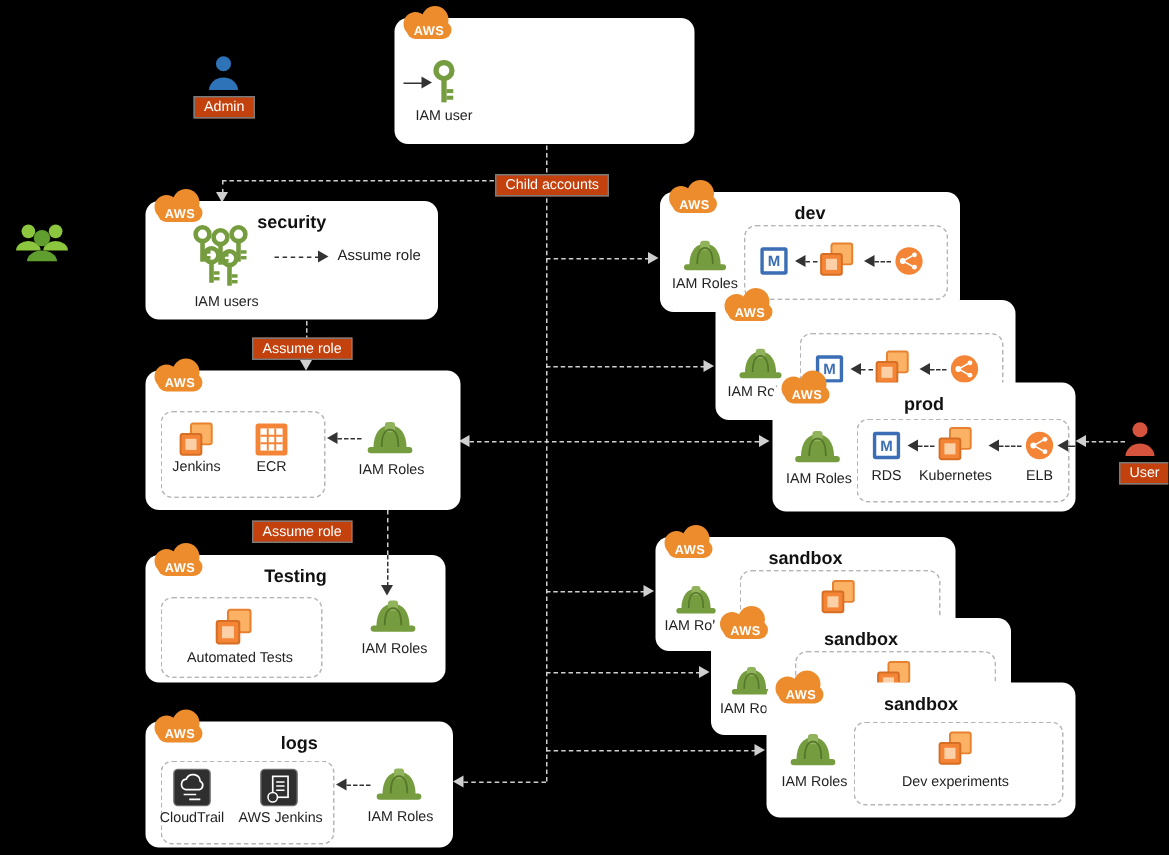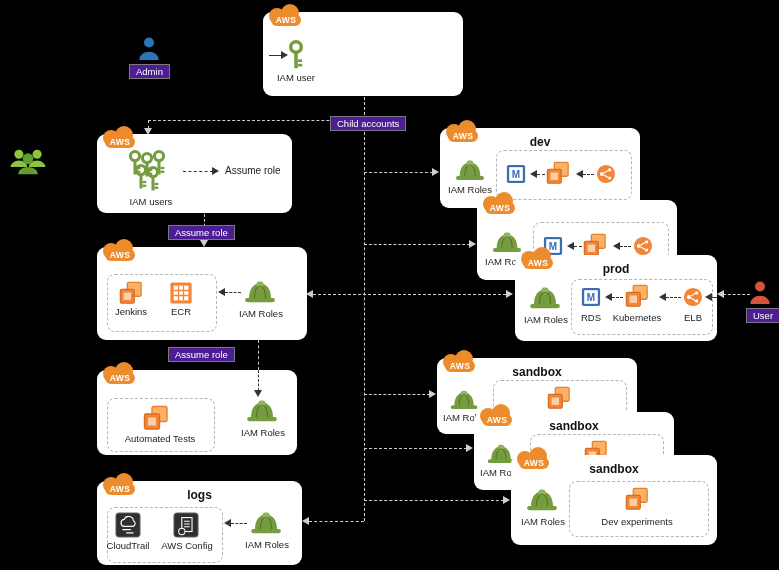--- a/index.html
+++ b/index.html
@@ -8,21 +8,21 @@
   .box{position:absolute;background:#fff;border-radius:9px;}
   .box-title{position:absolute;left:0;right:0;top:7px;text-align:center;font-size:12px;
              font-weight:bold;color:#111;}
   .icon{position:absolute;display:block;}
   .icon-label{position:absolute;font-size:9.5px;color:#222;text-align:center;line-height:1.15;white-space:nowrap;}
   .dash-group{position:absolute;border:1.5px dashed #b5b5b5;border-radius:8px;}
   .aws-badge{position:absolute;width:38px;height:24px;z-index:3;left:4px;top:-9px;}
   .aws-badge svg{position:absolute;left:0;top:0;}
   .aws-txt{position:absolute;left:0;right:0;bottom:2px;text-align:center;color:#fff;
            font-size:8.5px;font-weight:bold;letter-spacing:.3px;}
-  .pill{position:absolute;background:#4c1d95;color:#fff;font-size:9.5px;padding:1px 6px;
+  .pill{position:absolute;background:#c2410c;color:#fff;font-size:9.5px;padding:1px 6px;
         z-index:6;white-space:nowrap;border:1px solid #7a7a7a;}
   .lh{position:absolute;height:0;border-top:1.5px dashed #cfcfcf;}
   .lv{position:absolute;width:0;border-left:1.5px dashed #cfcfcf;}
   .dk{border-color:#333;}
   .solid{border-top-style:solid;}
   .ah{position:absolute;width:0;height:0;}
   .ah-r{border-top:4px solid transparent;border-bottom:4px solid transparent;border-left:7px solid #cfcfcf;}
   .ah-l{border-top:4px solid transparent;border-bottom:4px solid transparent;border-right:7px solid #cfcfcf;}
   .ah-d{border-left:4px solid transparent;border-right:4px solid transparent;border-top:7px solid #cfcfcf;}
   .ah-r.dk2{border-left-color:#333;}
@@ -173,20 +173,21 @@
     <div class="icon-label" style="left:2px;top:61px;width:62px">IAM user</div>
   </div>
 
   <div class="box z2" style="left:97px;top:134px;width:195px;height:79px">
     <div class="aws-badge">
       <svg width="38" height="24" viewBox="0 0 38 24">
           <use href="#sym-cloud"></use>
         </svg>
       <span class="aws-txt">AWS</span>
     </div>
+    <div class="box-title">security</div>
     <div style="position:absolute;left:30px;top:16px;width:48px;height:44px">
       <svg class="icon" style="left:0;top:0" width="16" height="26" viewBox="0 0 20 34">
           <use href="#sym-key"></use>
         </svg>
       <svg class="icon" style="left:12px;top:2px" width="16" height="26" viewBox="0 0 20 34">
           <use href="#sym-key"></use>
         </svg>
       <svg class="icon" style="left:24px;top:0" width="16" height="26" viewBox="0 0 20 34">
           <use href="#sym-key"></use>
         </svg>
@@ -227,20 +228,21 @@
     <div class="icon-label" style="left:138px;top:62px;width:52px">IAM Roles</div>
   </div>
 
   <div class="box z2" style="left:97px;top:370px;width:200px;height:85px">
     <div class="aws-badge">
       <svg width="38" height="24" viewBox="0 0 38 24">
           <use href="#sym-cloud"></use>
         </svg>
       <span class="aws-txt">AWS</span>
     </div>
+    <div class="box-title">Testing</div>
     <div class="dash-group" style="left:10px;top:28px;width:106px;height:52px"></div>
     <svg class="icon" style="left:46px;top:35px" width="26" height="26" viewBox="0 0 26 26">
         <use href="#sym-squares"></use>
       </svg>
     <div class="icon-label" style="left:8px;top:64px;width:110px">Automated Tests</div>
     <svg class="icon" style="left:148px;top:28px" width="34" height="26" viewBox="0 0 40 30">
         <use href="#sym-helmet"></use>
       </svg>
     <div class="icon-label" style="left:140px;top:58px;width:52px">IAM Roles</div>
   </div>
@@ -254,21 +256,21 @@
     </div>
     <div class="box-title">logs</div>
     <div class="dash-group" style="left:10px;top:26px;width:114px;height:54px"></div>
     <svg class="icon" style="left:18px;top:31px" width="26" height="26" viewBox="0 0 28 28">
         <use href="#sym-cloudtrail"></use>
       </svg>
     <div class="icon-label" style="left:4px;top:60px;width:54px">CloudTrail</div>
     <svg class="icon" style="left:76px;top:31px" width="26" height="26" viewBox="0 0 28 28">
         <use href="#sym-config"></use>
       </svg>
-    <div class="icon-label" style="left:62px;top:60px;width:56px">AWS Config</div>
+    <div class="icon-label" style="left:62px;top:60px;width:56px">AWS Jenkins</div>
     <div class="ah ah-l dk2" style="left:127px;top:38px"></div>
     <div class="lh dk" style="left:134px;top:42px;width:16px"></div>
     <svg class="icon" style="left:152px;top:29px" width="34" height="26" viewBox="0 0 40 30">
         <use href="#sym-helmet"></use>
       </svg>
     <div class="icon-label" style="left:144px;top:59px;width:52px">IAM Roles</div>
   </div>
 
   <div class="box z2" style="left:440px;top:128px;width:200px;height:80px">
     <div class="aws-badge">

